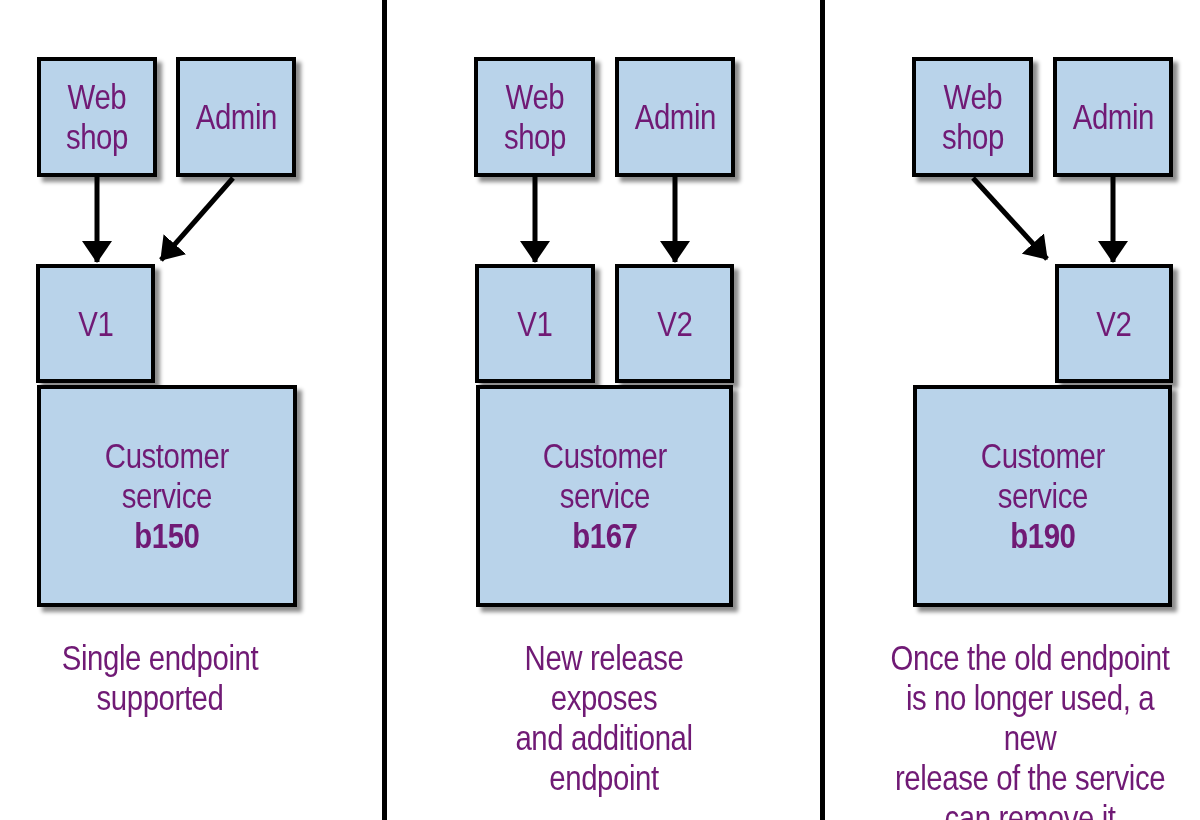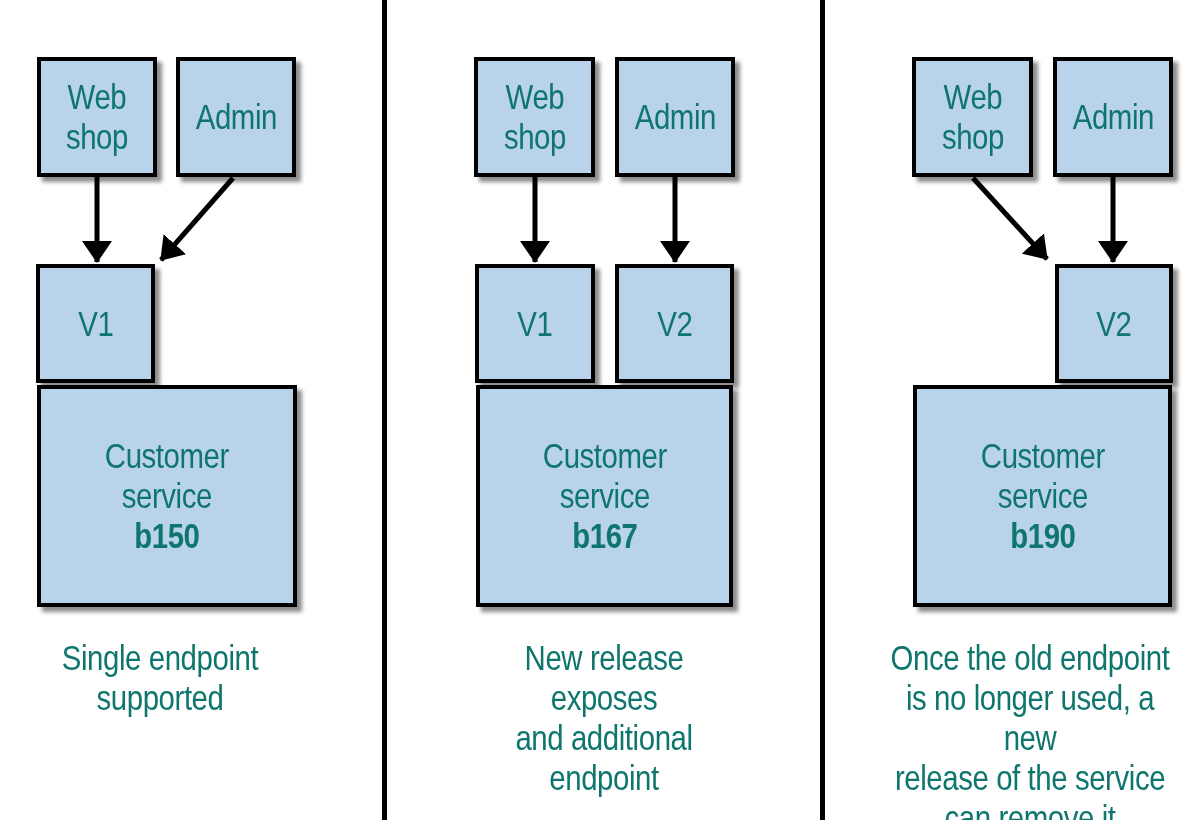--- a/index.html
+++ b/index.html
@@ -1,18 +1,18 @@
 <!DOCTYPE html>
 <html style="--box-fill: #b9d3ea; --box-border: #000000;"><head>
 <meta charset="utf-8">
 <style>
   html,body{margin:0;padding:0;background:#ffffff;}
   .figure{
     position:relative;width:1200px;height:820px;background:#fff;overflow:hidden;
-    font-family:"Liberation Sans",sans-serif;color:#0f766e;
+    font-family:"Liberation Sans",sans-serif;color:#701a75;
   }
   .box{
     position:absolute;box-sizing:border-box;
     background:var(--box-fill,#b9d3ea);
     border:4px solid var(--box-border,#000);
     box-shadow:5px 5px 4px rgba(0,0,0,0.45);
     display:flex;align-items:center;justify-content:center;text-align:center;
   }
   .label{
     font-size:35px;line-height:40px;letter-spacing:-0.5px;

